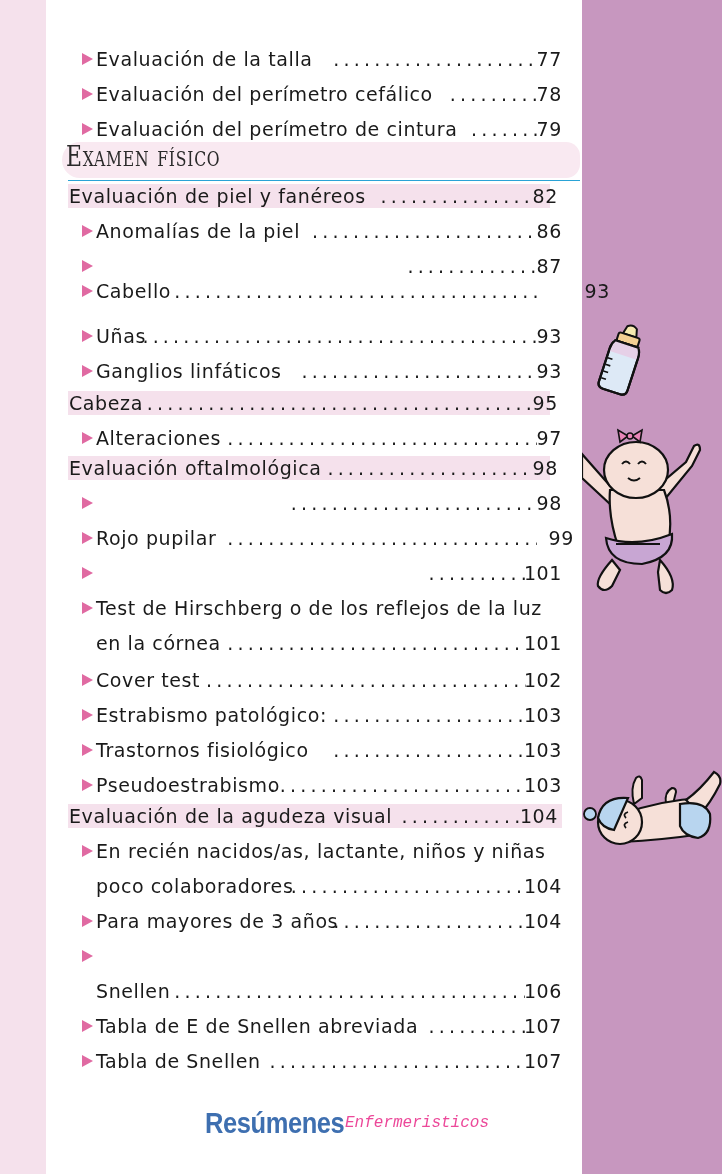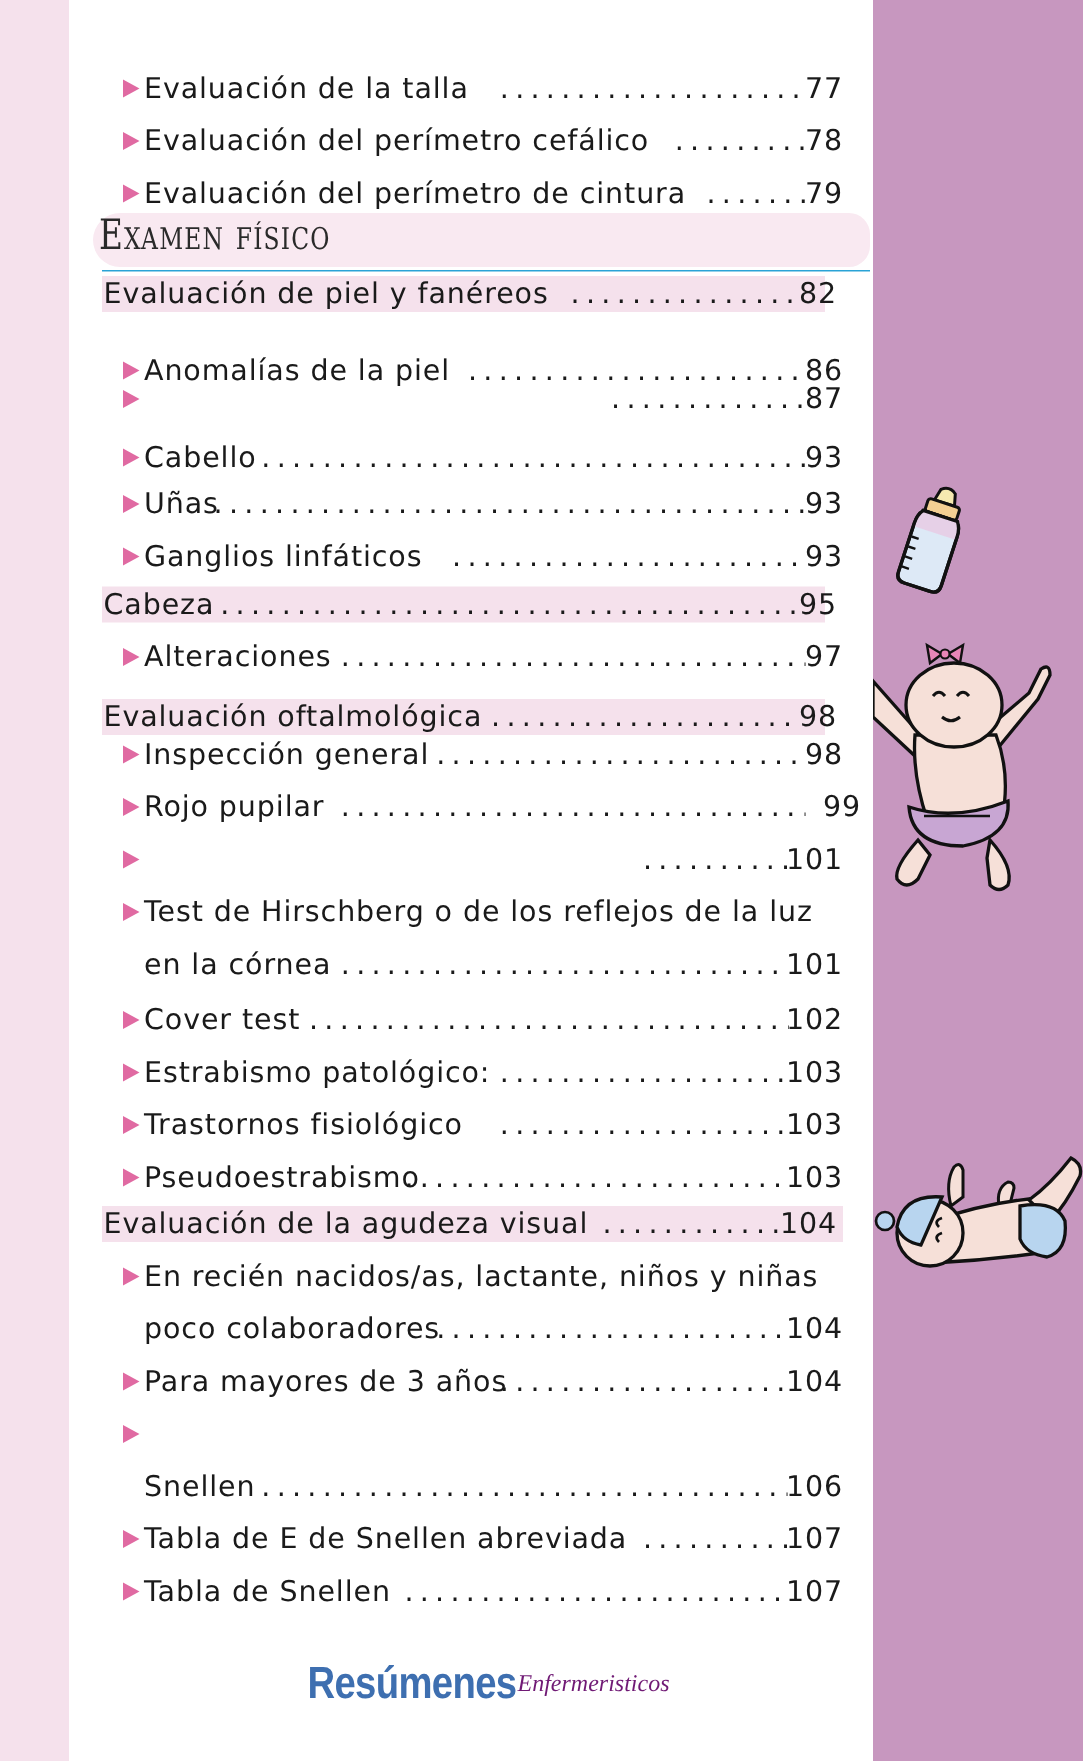--- a/index.html
+++ b/index.html
@@ -13,21 +13,21 @@
   .row .dots { position:absolute; overflow:hidden; letter-spacing:4.2px; }
   .row .num { position:absolute; }
   .row.section { font-size:19px; }
   .row.section .bg { position:absolute; left:22px; top:3px; height:24px; background:#f5e1ec; }
   .row.section .label { left:23px; }
   .heading-bar { position:absolute; left:62px; top:142px; width:518px; height:36px; background:#f9e9f1; border-radius:18px 14px 14px 18px; }
   .heading-text { position:absolute; left:66px; top:140px; font-family:"DejaVu Serif", serif; font-size:28px; letter-spacing:1px; color:#2a2a2a; transform:scaleX(0.78); transform-origin:left; font-variant:small-caps; }
   .heading-line { position:absolute; left:68px; top:180px; width:512px; height:1px; background:#2aa3d6; }
   .logo { position:absolute; top:1106px; left:205px; height:40px; white-space:nowrap; }
   .logo-main { font-family:"Liberation Sans", sans-serif; font-weight:bold; font-size:30px; color:#3e6fb0; letter-spacing:-0.5px; transform:scaleX(0.85); display:inline-block; transform-origin:left; }
-  .logo-sub { position:absolute; left:140px; top:8px; font-family:Liberation Serif, serif; font-style:italic; font-size:16px; color:#701a75; }
+  .logo-sub { position:absolute; left:140px; top:8px; font-family:Liberation Mono, monospace; font-style:italic; font-size:16px; color:#ec4899; }
   .illus { position:absolute; }
 </style>
 </head>
 <body>
 
 <div class="left-strip"></div>
 <div class="right-panel">
 
   <svg class="illus" style="left:14px;top:322px" width="50" height="78" viewBox="0 0 50 78">
     <g transform="rotate(18 25 40)">
@@ -92,32 +92,32 @@
       <span class="label">Evaluación del perímetro de cintura</span>
       <span class="dots" style="left: 425px; width: 66px;">............................................................</span>
       <span class="num" style="right: 20px;">79</span>
     </div>
     <div class="row section" style="top: 181px;">
       <div class="bg" style="width: 482px;"></div>
       <span class="label">Evaluación de piel y fanéreos</span>
       <span class="dots" style="left: 334.4px; width: 152.6px;">............................................................</span>
       <span class="num" style="right: 24px;">82</span>
     </div>
-    <div class="row" style="top: 216px; margin-top: 16px;">
+    <div class="row" style="top: 216px;">
       <span class="tri"></span>
       <span class="label">Anomalías de la piel</span>
       <span class="dots" style="left: 266px; width: 225px;">............................................................</span>
       <span class="num" style="right: 20px;">86</span>
     </div>
     <div class="row" style="top: 251px;">
       <span class="tri"></span>
       <span class="dots" style="left: 361.4px; width: 129.6px;">............................................................</span>
       <span class="num" style="right: 20px;">87</span>
     </div>
-    <div class="row" style="top: 290px;">
+    <div class="row" style="top: 276px; padding-left: 48px;">
       <span class="tri"></span>
       <span class="label">Cabello</span>
       <span class="dots" style="left: 128.2px; width: 362.8px;">............................................................</span>
       <span class="num" style="right: 20px;">93</span>
     </div>
     <div class="row" style="top: 321px;">
       <span class="tri"></span>
       <span class="label">Uñas</span>
       <span class="dots" style="left: 96.4px; width: 394.6px;">............................................................</span>
       <span class="num" style="right: 20px;">93</span>
@@ -133,29 +133,28 @@
       <span class="label">Cabeza</span>
       <span class="dots" style="left: 90.6px; width: 396.4px;">............................................................</span>
       <span class="num" style="right: 24px;">95</span>
     </div>
     <div class="row" style="top: 423px;">
       <span class="tri"></span>
       <span class="label">Alteraciones</span>
       <span class="dots" style="left: 181.2px; width: 309.8px;">............................................................</span>
       <span class="num" style="right: 20px;">97</span>
     </div>
-    <div class="row section" style="top: 463px;">
+    <div class="row section" style="top: 453px;">
       <div class="bg" style="width: 482px;"></div>
       <span class="label">Evaluación oftalmológica</span>
       <span class="dots" style="left: 281.4px; width: 205.6px;">............................................................</span>
       <span class="num" style="right: 24px;">98</span>
     </div>
     <div class="row" style="top: 488px;">
       <span class="tri"></span>
-      <span class="label">Inspección general</span>
       <span class="dots" style="left: 244.8px; width: 246.2px;">............................................................</span>
       <span class="num" style="right: 20px;">98</span>
     </div>
     <div class="row" style="top: 523px;">
       <span class="tri"></span>
       <span class="label">Rojo pupilar</span>
       <span class="dots" style="left: 181.2px; width: 309.8px;">............................................................</span>
       <span class="num" style="right: 8px;">99</span>
     </div>
     <div class="row" style="top: 558px;">

